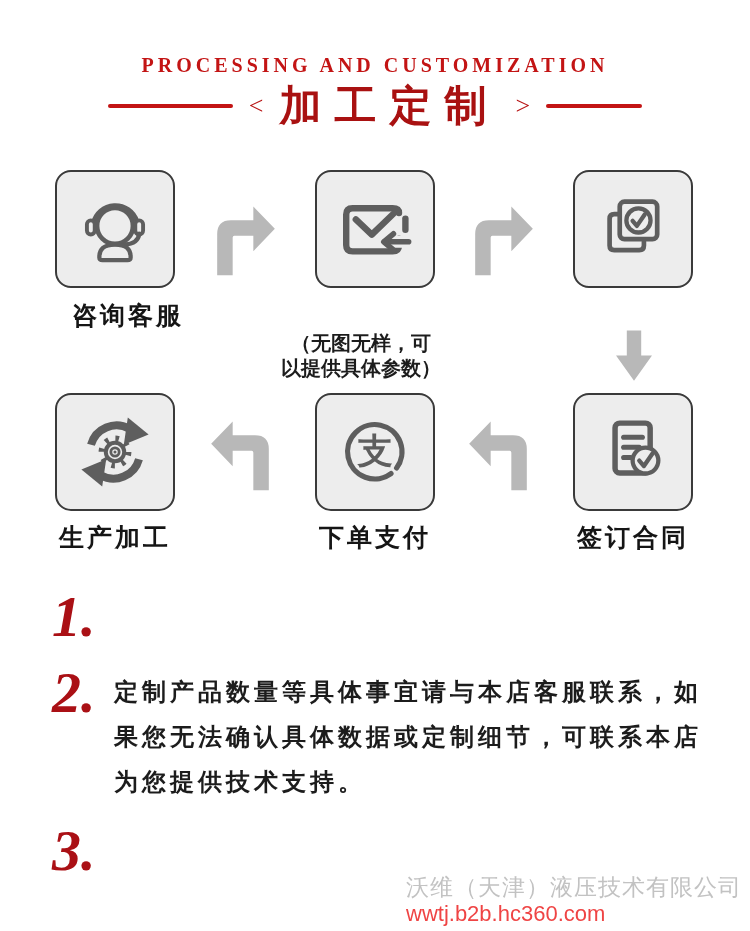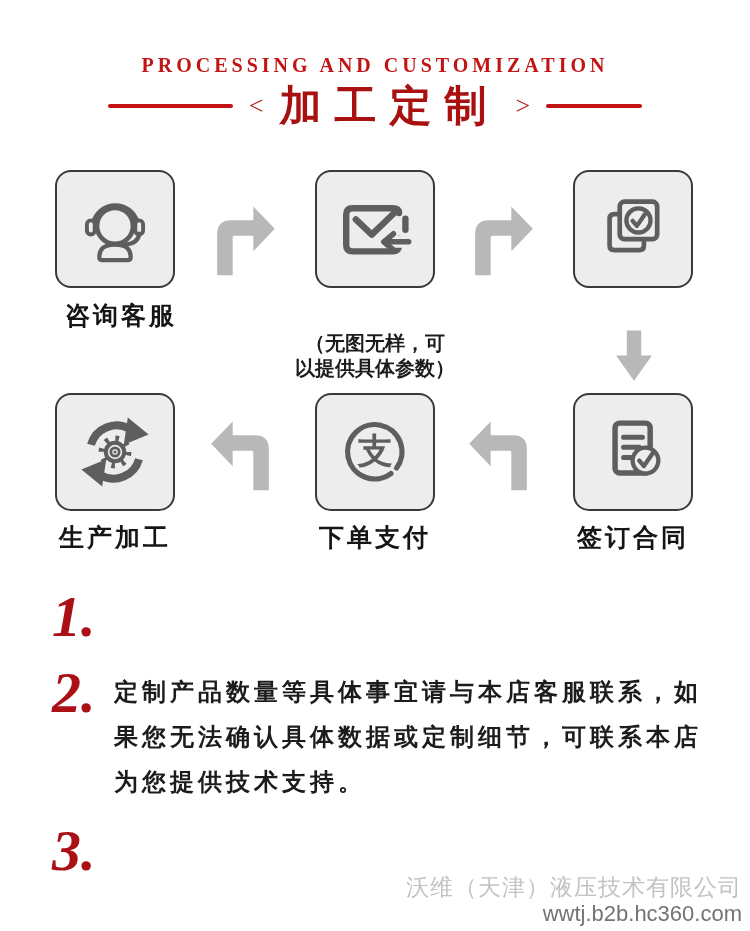--- a/index.html
+++ b/index.html
@@ -24,43 +24,43 @@
   .step-label{position:absolute;width:220px;text-align:center;font-size:25px;
               font-weight:700;letter-spacing:3px;color:#151515;}
   .step-note{position:absolute;width:240px;text-align:center;font-size:20px;
              line-height:25px;font-weight:600;color:#1c1c1c;white-space:pre-line;}
   .arrow{position:absolute;}
   .flip-h{transform:scaleX(-1);}
 
   
   .b1{left:55px;top:170px;}  .b2{left:315px;top:170px;} .b3{left:573px;top:170px;}
   .b6{left:55px;top:393px;}  .b5{left:315px;top:393px;} .b4{left:573px;top:393px;}
-  .l1{left:11px;top:299px;}   .l2{left:265px;top:299px;} .l3{left:523px;top:299px;}
+  .l1{left:18px;top:299px;}   .l2{left:265px;top:299px;} .l3{left:523px;top:299px;}
   .l6{left:5px;top:521px;}   .l5{left:265px;top:521px;} .l4{left:523px;top:521px;}
-  .n2{left:255px;top:331px;}
+  .n2{left:241px;top:331px;}
   .a1{left:208px;top:203px;} .a2{left:466px;top:203px;}
   .a3{left:616px;top:330px;}
   .a4{left:466px;top:418px;} .a5{left:208px;top:418px;}
 
   
   .note-item{position:absolute;left:52px;width:668px;display:flex;}
   .note-num{flex:0 0 62px;font-size:58px;font-style:italic;font-weight:700;
             color:#aa1015;line-height:1.0;font-family:"Liberation Serif",serif;}
   .note-text{font-family:"Liberation Sans",sans-serif;font-size:24px;font-weight:700;
              letter-spacing:4px;line-height:45px;color:#1c1c1c;white-space:pre-line;}
   .ni1{top:588px;} .ni1 .note-text{margin-top:15px;}
   .ni2{top:664px;} .ni2 .note-text{margin-top:5px;}
   .ni3{top:822px;} .ni3 .note-text{margin-top:5px;}
   .note-item{z-index:3;}
 
   
-  .watermark{position:absolute;right:8px;top:874px;text-align:right;z-index:1;
+  .watermark{position:absolute;right:8px;top:874px;z-index:1;
              font-family:"Liberation Sans",sans-serif;margin-left:12px;}
   .wm-company{font-size:23px;color:#c2c2c2;letter-spacing:1px;line-height:27px;}
-  .wm-url{font-size:22px;color:#737373;line-height:25px;}
+  .wm-url{font-size:22px;color:#ef4444;line-height:25px;}
 
   svg{display:block;}
 </style>
 </head>
 <body>
 
 <div class="page">
 
   <div class="eyebrow">PROCESSING AND CUSTOMIZATION</div>
   <div class="title-row">

